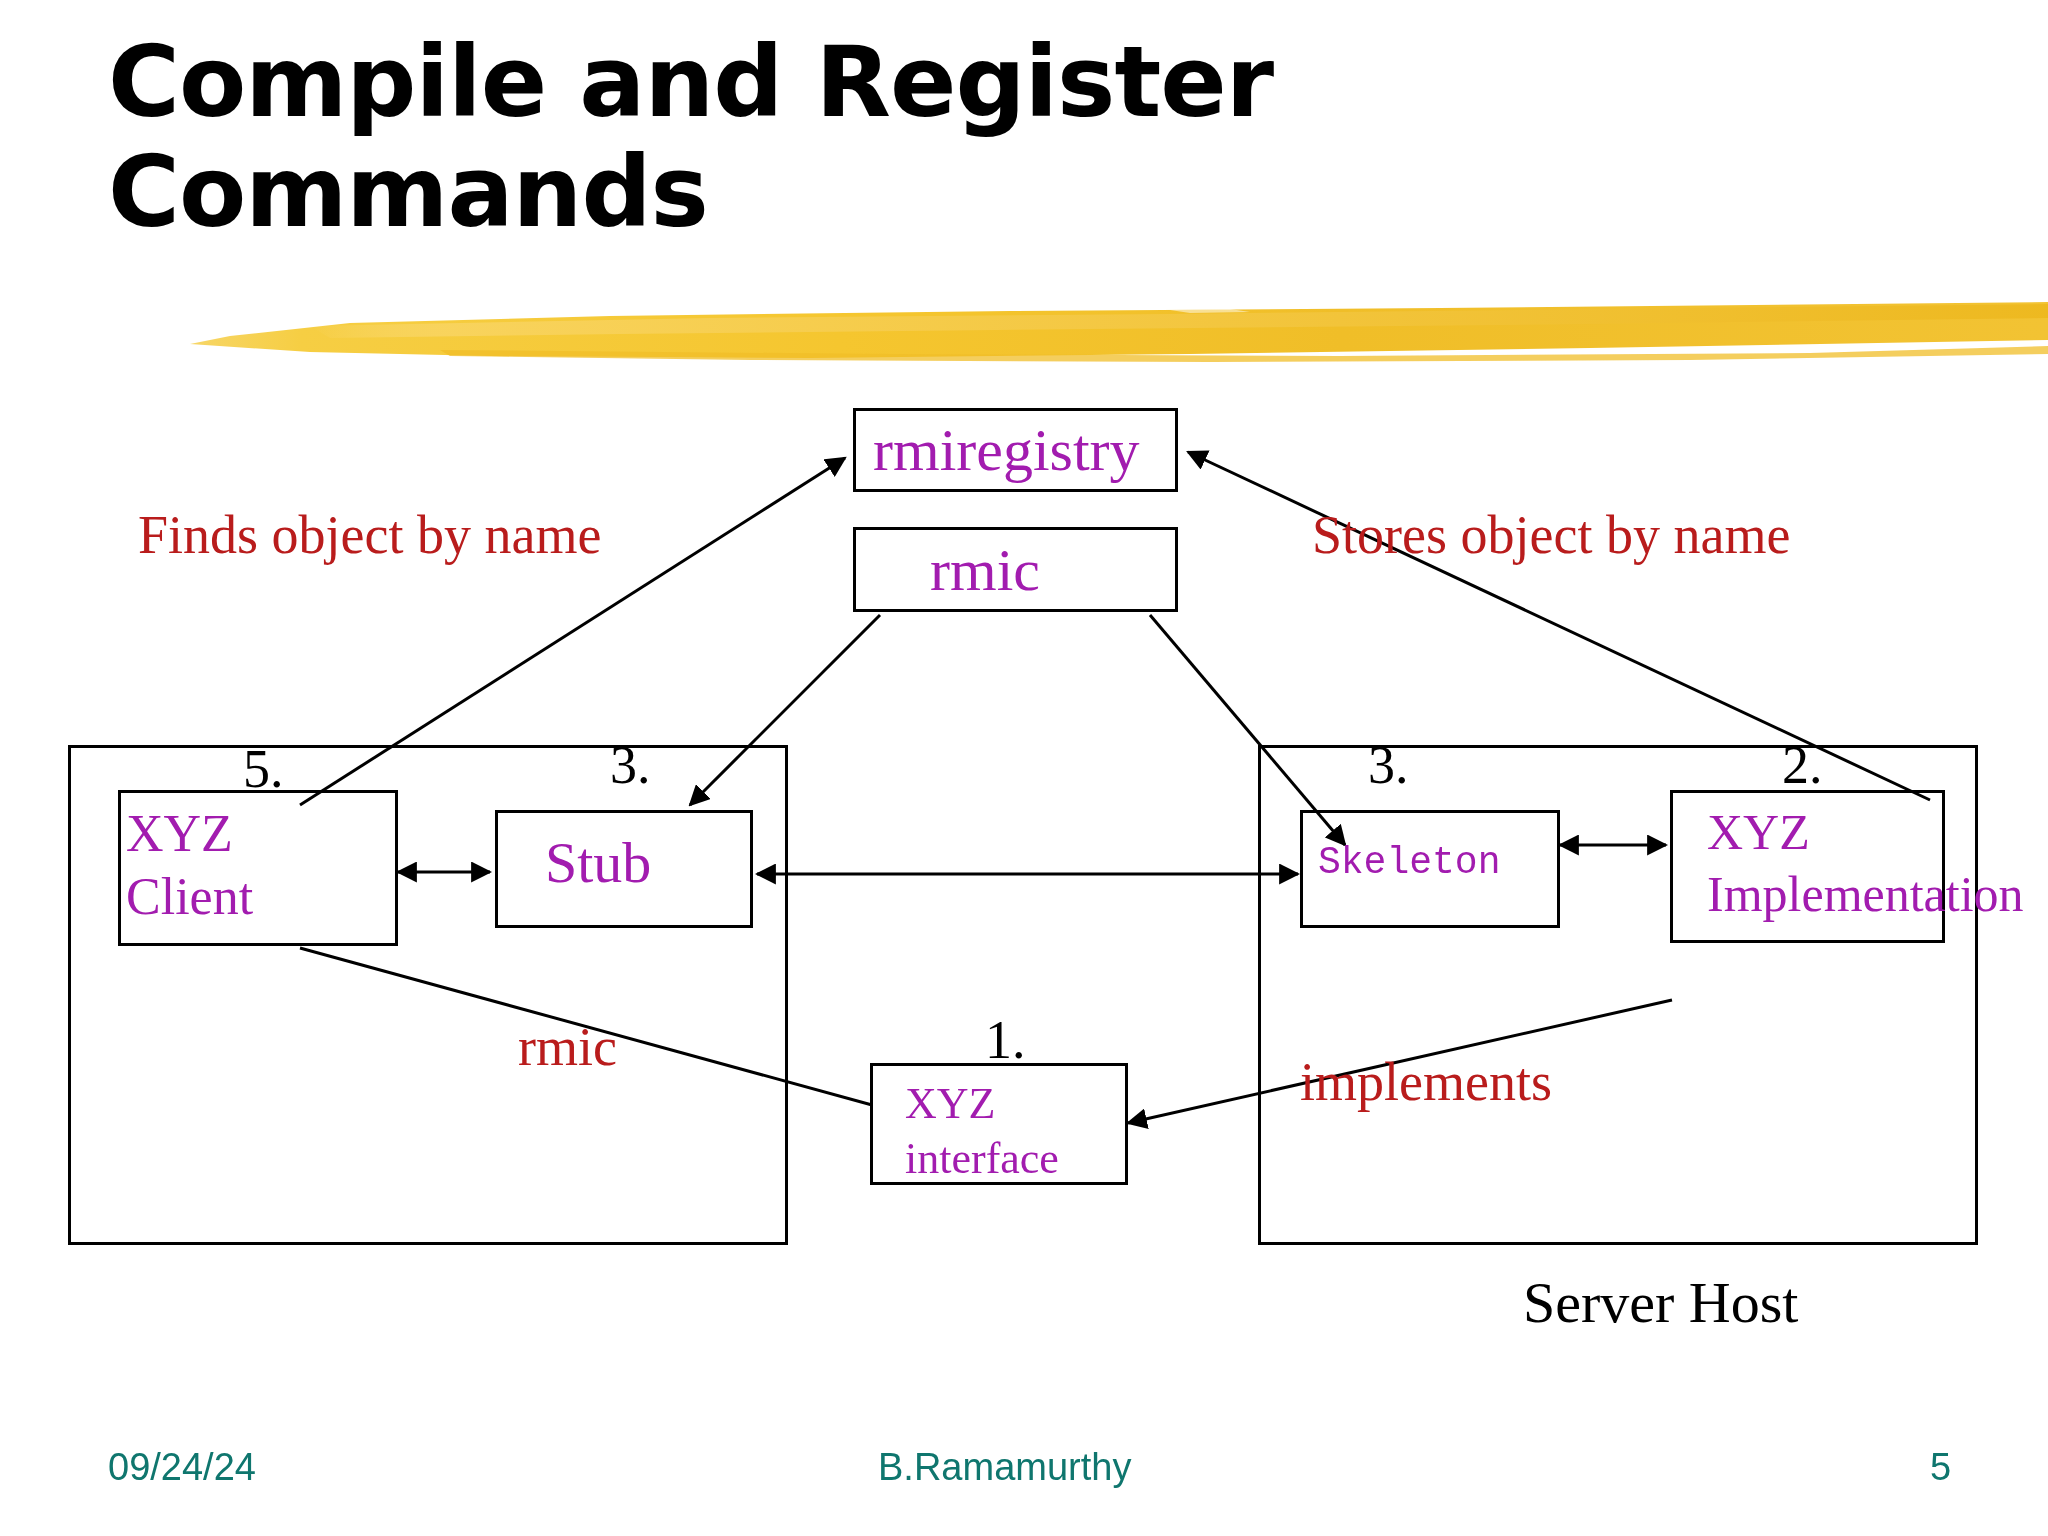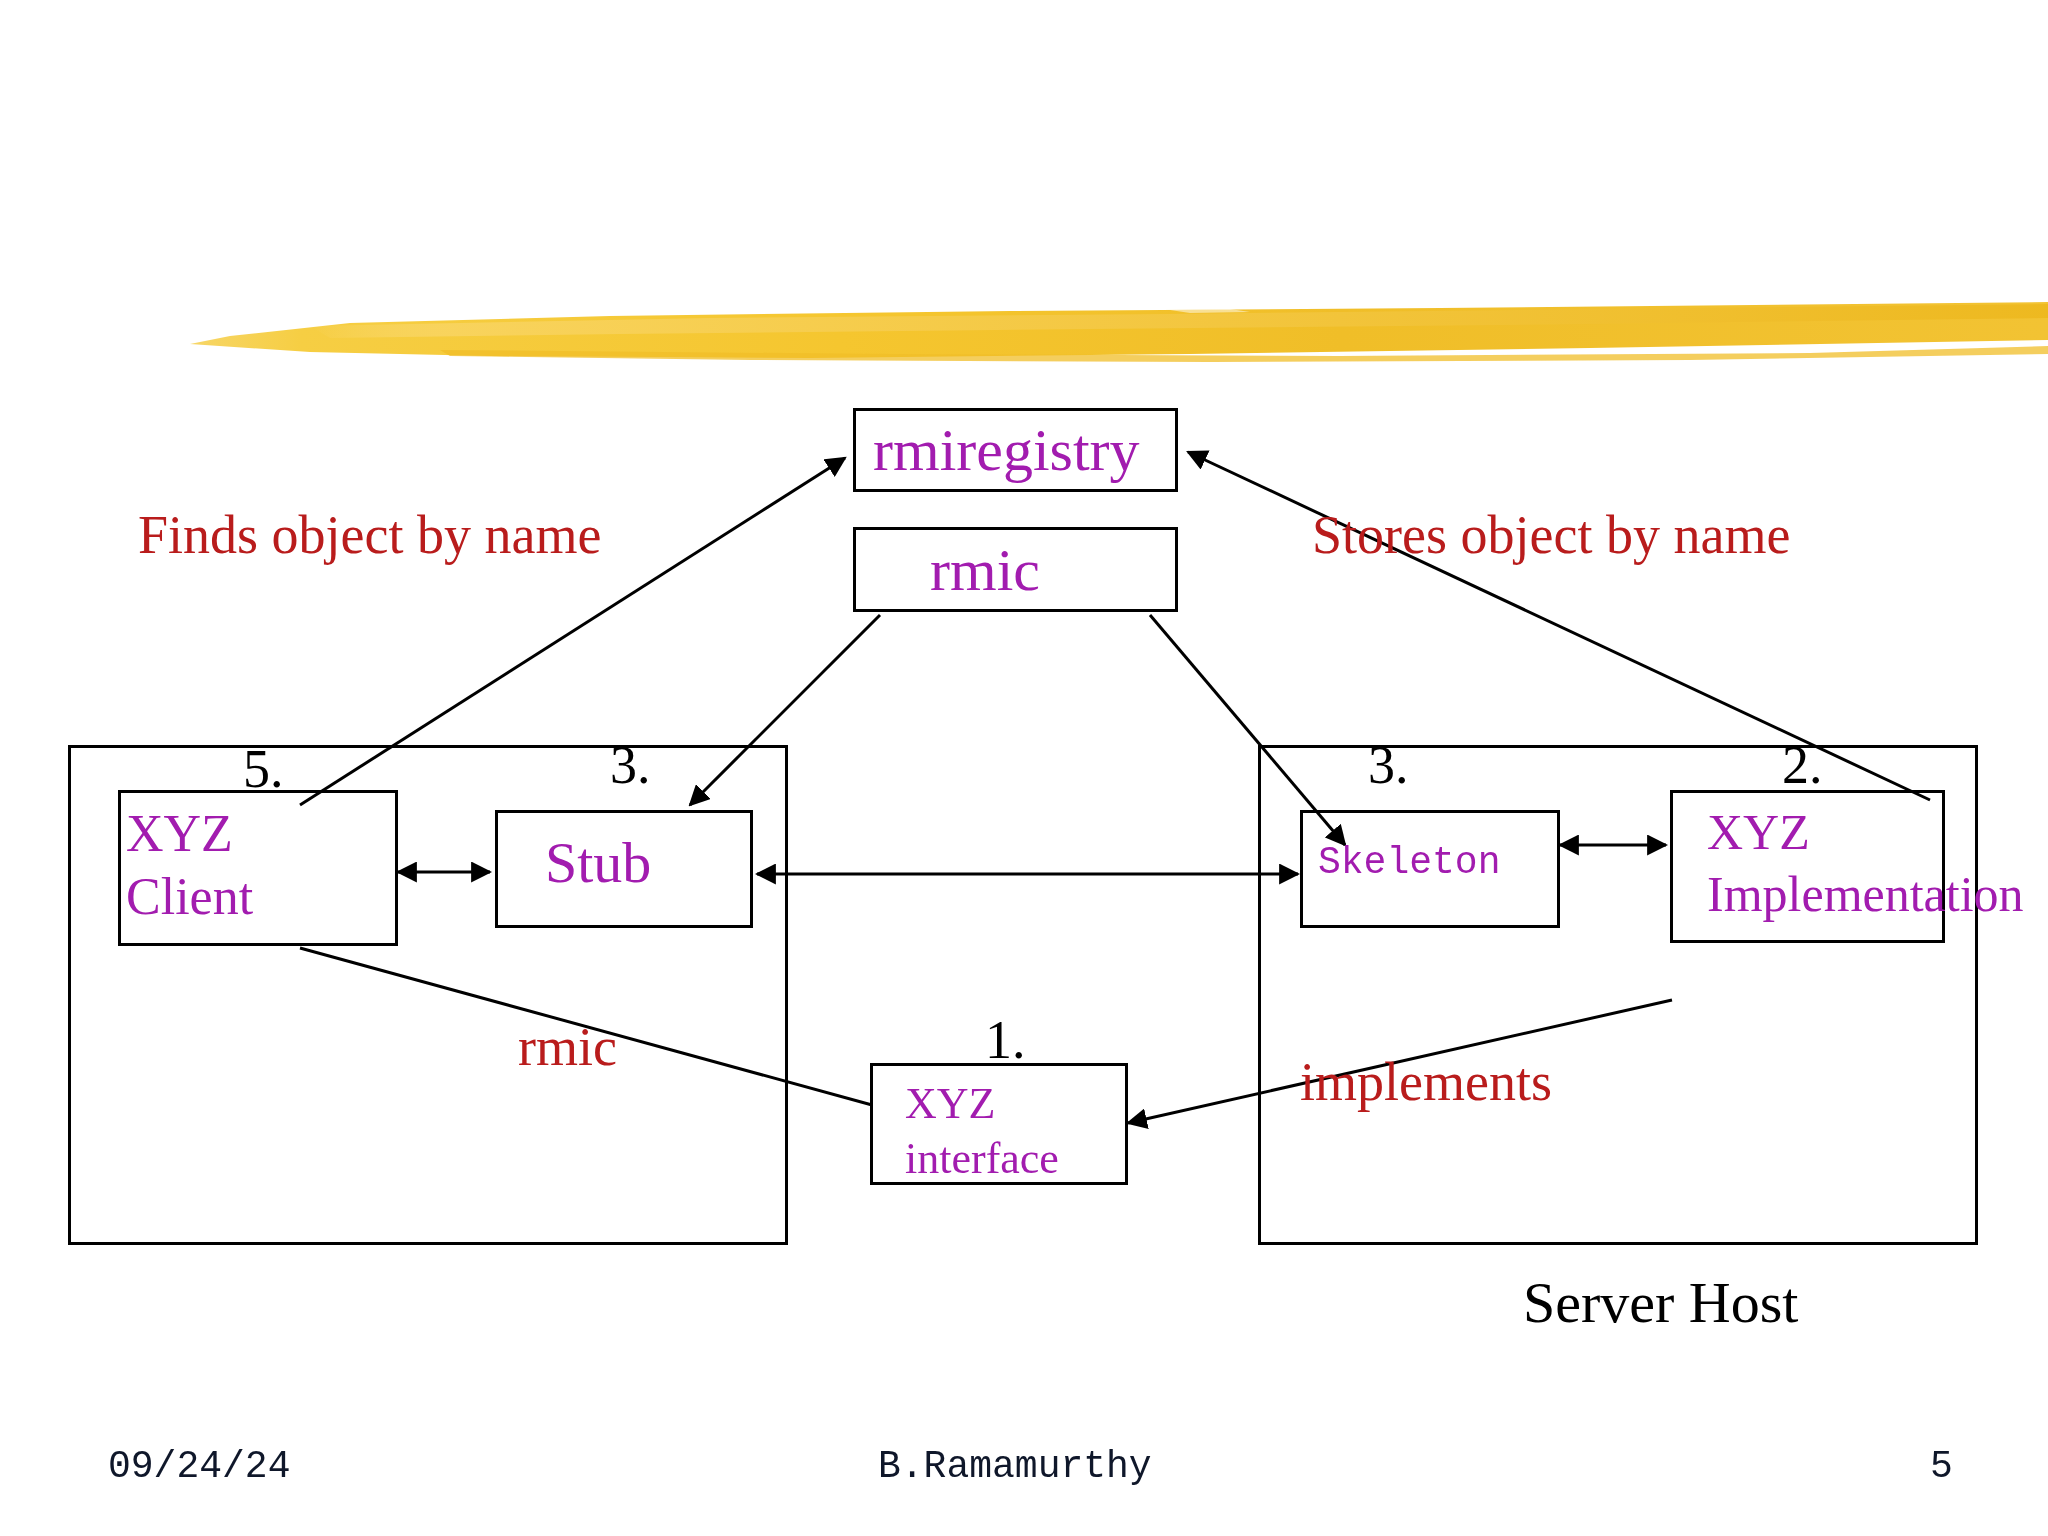--- a/index.html
+++ b/index.html
@@ -80,35 +80,37 @@
     position: absolute;
     left: 0; top: 0;
     width: 2048px;
     height: 1536px;
     pointer-events: none;
   }
 
   
   .footer-txt {
     position: absolute;
-    font-family: Liberation Mono, monospace;
-    color: #0f172a;
+    font-family: Liberation Sans, sans-serif;
+    color: #0f766e;
     font-size: 38px;
     line-height: 1;
     white-space: nowrap;
   }
   #footer-date  { left: 108px;  top: 1448px; }
   #footer-author{ left: 878px;  top: 1448px; }
   #footer-page  { left: 1930px; top: 1448px; }
 </style>
 </head>
 <body>
 
 <div id="slide">
 
+  <div id="title">Compile and Register
+Commands</div>
 
   <svg id="brush" viewBox="0 0 1858 70" preserveAspectRatio="none">
     <defs>
       <linearGradient id="bgrad" x1="0" y1="0" x2="1" y2="0">
         <stop offset="0" stop-color="#F7D667"></stop>
         <stop offset="0.06" stop-color="#F6CE43"></stop>
         <stop offset="0.35" stop-color="#F5C62F"></stop>
         <stop offset="0.62" stop-color="#F0BE28"></stop>
         <stop offset="1" stop-color="#F2C333"></stop>
       </linearGradient>

